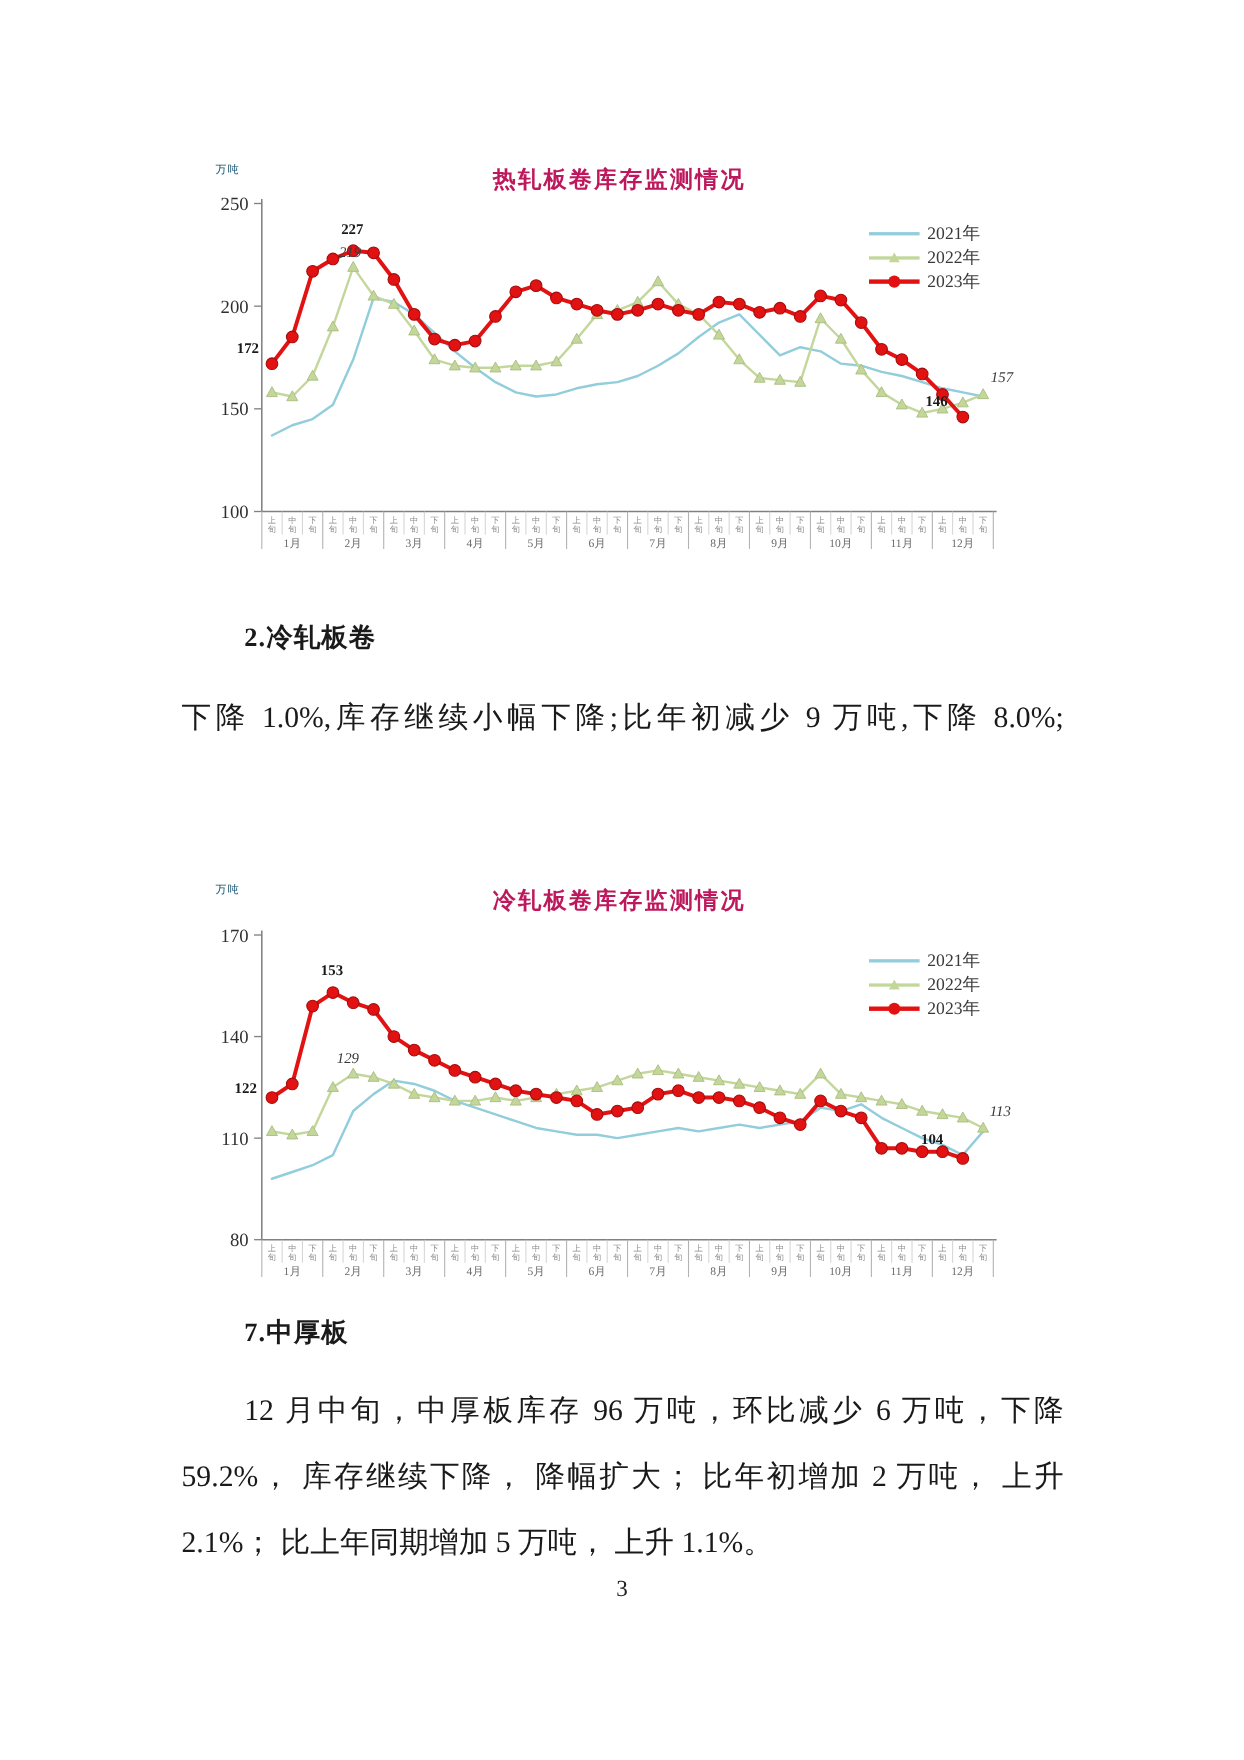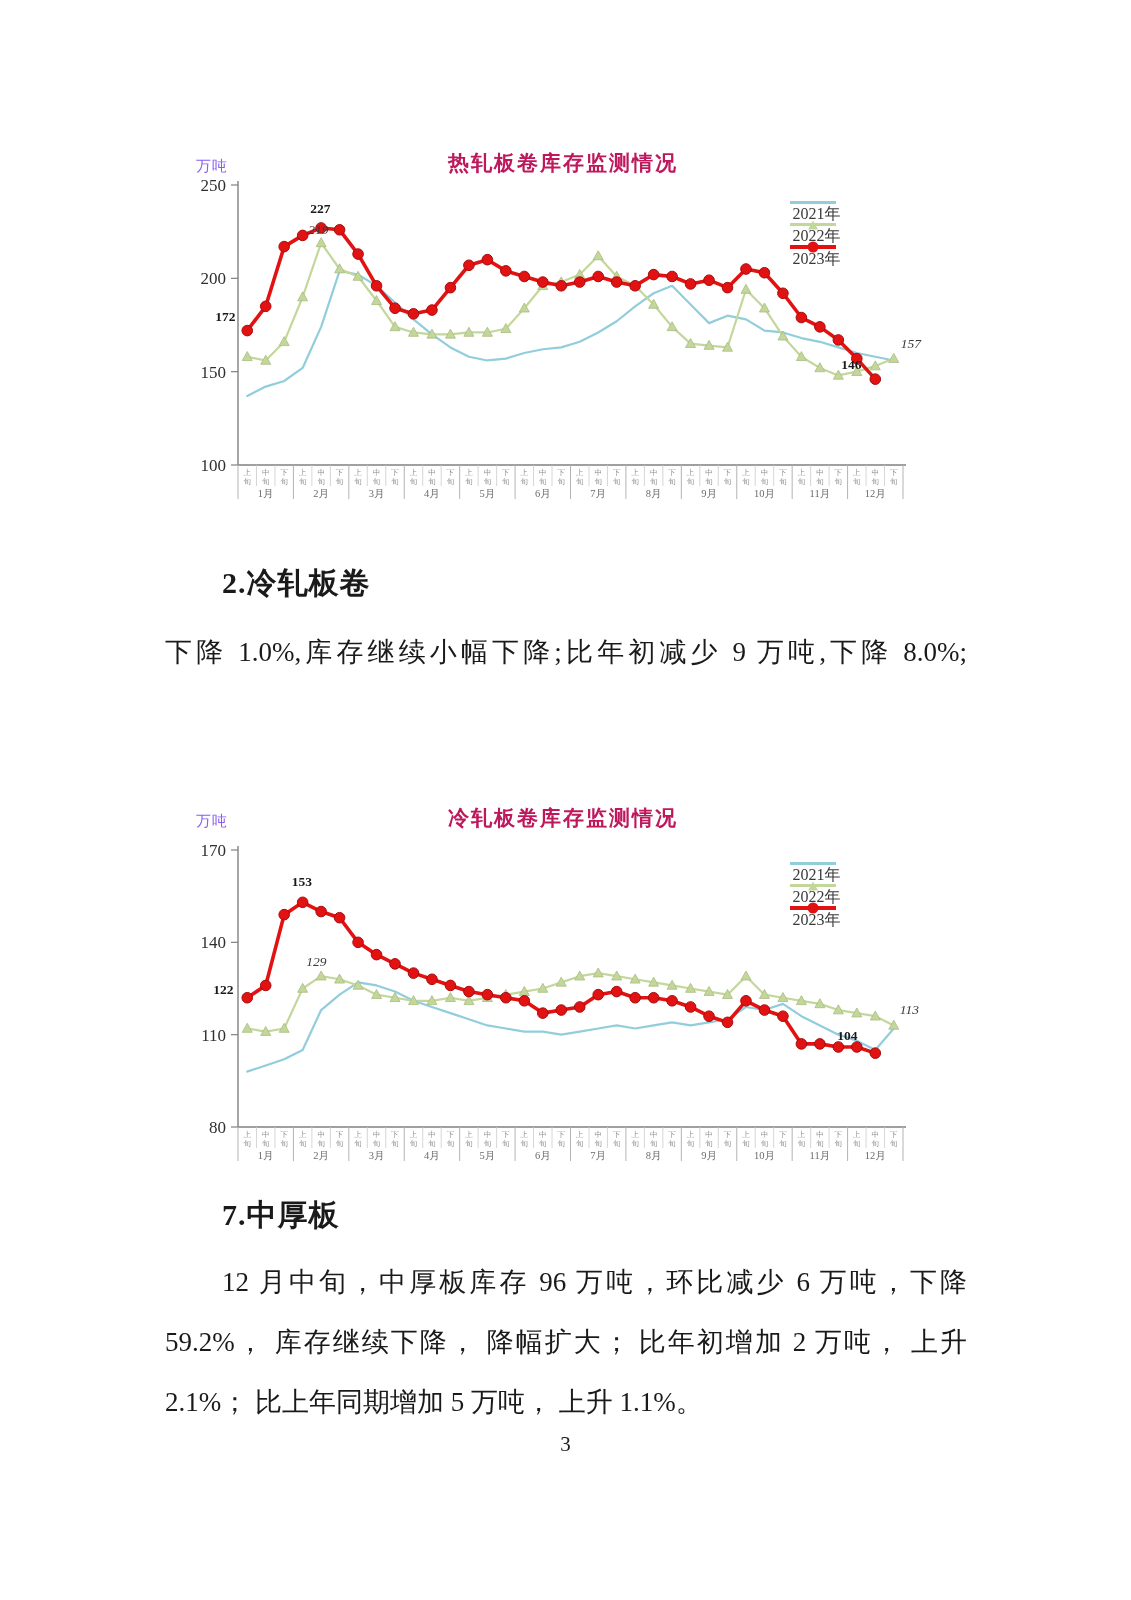--- a/index.html
+++ b/index.html
@@ -6,27 +6,27 @@
   #page{
     position:relative;width:1131px;height:1600px;background:#ffffff;
     margin:0 auto;overflow:hidden;
     font-family:"Liberation Serif","DejaVu Serif",serif;color:#1a1a1a;
   }
   .chart{position:absolute;width:830px;height:410px;}
   .chart-title{
     position:absolute;left:0;width:810px;text-align:center;
     font-size:21px;font-weight:bold;color:#be185d;letter-spacing:2px;
   }
-  .unit-label{position:absolute;font-size:15px;color:#8b5cf6;letter-spacing:1px;margin-top:10px;}
+  .unit-label{position:absolute;font-size:10px;color:#0c4a6e;letter-spacing:1px;}
   .legend{position:absolute;left:632px;}
-  .legend-row{display:flex;align-items:center;height:22px;flex-direction:column;}
+  .legend-row{display:flex;align-items:center;height:22px;}
   .legend-line{position:relative;width:46px;height:3px;margin-right:7px;flex:none;}
   .legend-marker{position:absolute;left:50%;top:50%;transform:translate(-50%,-50%);}
   .legend-label{font-size:16px;color:#3a3a3a;white-space:nowrap;}
-  .heading{position:absolute;font-size:30px;font-weight:bold;letter-spacing:1px;}
+  .heading{position:absolute;font-size:24px;font-weight:bold;letter-spacing:1px;}
   .para{position:absolute;width:802px;font-size:27px;line-height:60px;}
   .para .line{text-align:justify;text-align-last:justify;}
   .para .line.first{text-indent:57px;}
   .para .line.last{text-align:left;text-align-last:left;}
   .page-number{position:absolute;left:0;width:100%;text-align:center;font-size:21px;color:#222;}
   svg{position:absolute;left:0;top:0;overflow:visible;}
   svg text{font-family:"Liberation Serif","DejaVu Serif",serif;}
 </style>
 </head>
 <body>

